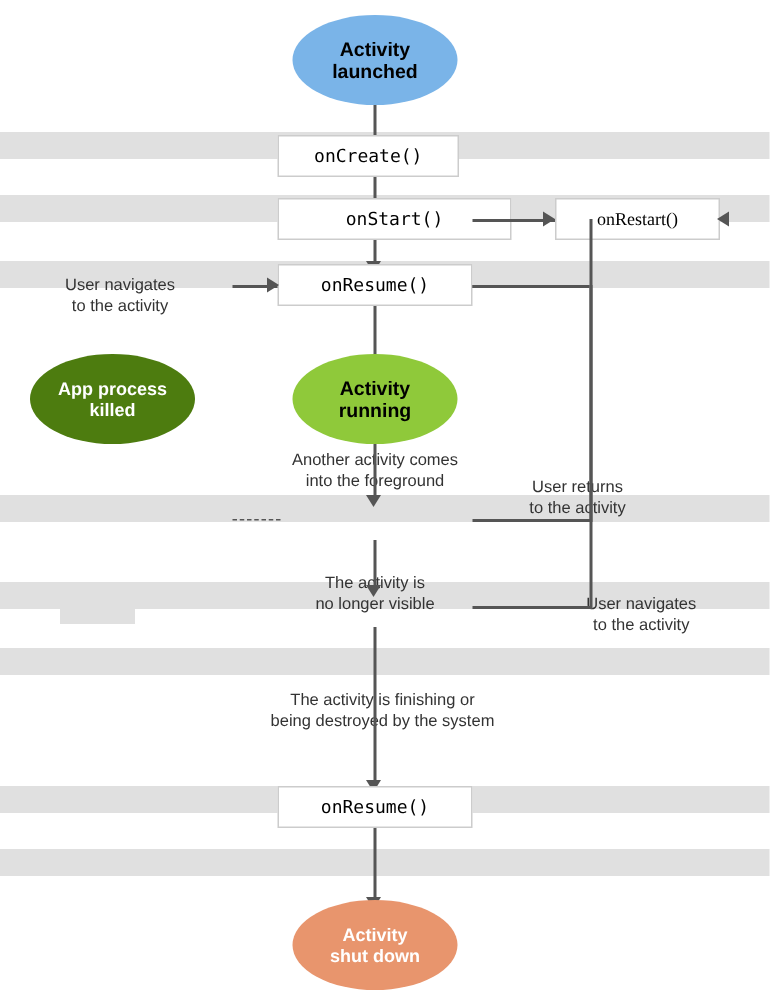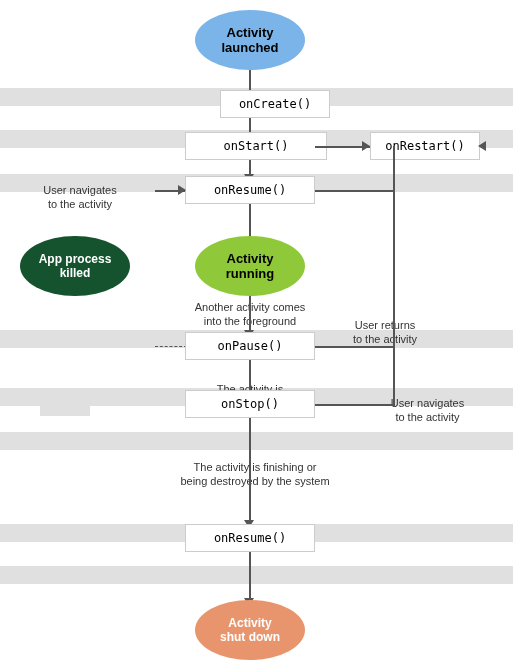--- a/index.html
+++ b/index.html
@@ -36,21 +36,21 @@
       background: #7ab4e8;
       color: #000;
       width: 110px;
       height: 60px;
       left: 195px;
       top: 10px;
       border-radius: 50%;
     }
 
     .oval-orange-red {
-      background: #14532d;
+      background: #4d7c0f;
       color: #fff;
       width: 110px;
       height: 60px;
       left: 20px;
       top: 236px;
       border-radius: 50%;
     }
 
     .oval-green {
       background: #8fc93a;
@@ -158,32 +158,32 @@
   <div class="gray-band" style="top: 524px;"></div>
   <div class="gray-band" style="top: 566px;"></div>
 
   <div class="oval oval-blue">
     <span>Activity<br>launched</span>
   </div>
 
   <div class="vline" style="left: 249px; top: 70px; height: 22px;"></div>
   <div class="arrow-down" style="left: 244px; top: 90px;"></div>
 
-  <div class="method-box" style="left: 185px; top: 90px; width: 110px; margin-left: 35px;">
+  <div class="method-box" style="left: 185px; top: 90px; width: 121px;">
     <span>onCreate()</span>
   </div>
 
   <div class="vline" style="left: 249px; top: 118px; height: 16px;"></div>
   <div class="arrow-down" style="left: 244px; top: 132px;"></div>
 
-  <div class="method-box" style="left: 185px; top: 132px; width: 142px;">
+  <div class="method-box" style="left: 185px; top: 132px; width: 156px;">
     <span>onStart()</span>
   </div>
 
-  <div class="method-box" style="left: 370px; top: 132px; width: 110px;">
+  <div class="method-box" style="left: 370px; top: 132px; width: 110px; font-family: Liberation Serif, serif;">
     <span>onRestart()</span>
   </div>
 
   <div class="hline" style="left: 315px; top: 146px; width: 55px;"></div>
   <div class="arrow-right" style="left: 362px; top: 141px;"></div>
 
   <div class="vline" style="left: 249px; top: 160px; height: 16px;"></div>
   <div class="arrow-down" style="left: 244px; top: 174px;"></div>
 
   <div class="label" style="left: 10px; top: 183px; width: 140px;">User navigates<br>to the activity</div>
@@ -211,42 +211,36 @@
   <div class="label" style="left: 170px; top: 300px; width: 160px;">Another activity comes<br>into the foreground</div>
 
   <div class="label" style="left: 315px; top: 318px; width: 140px;">User returns<br>to the activity</div>
 
   <div class="vline" style="left: 249px; top: 296px; height: 36px;"></div>
   <div class="arrow-down" style="left: 244px; top: 330px;"></div>
 
 
   <div class="hline" style="left: 155px; top: 346px; width: 32px; background: #555; height: 1px; border-top: 1px dashed #555; background: transparent;"></div>
 
-  <div class="method-box" style="left: 185px; top: 332px; width: 130px;">
-    <span>onPause()</span>
-  </div>
 
   <div class="hline" style="left: 315px; top: 346px; width: 80px;"></div>
 
   <div class="vline" style="left: 393px; top: 190px; height: 156px;"></div>
 
   <div class="hline" style="left: 315px; top: 190px; width: 78px;"></div>
 
   <div class="label" style="left: 170px; top: 382px; width: 160px;">The activity is<br>no longer visible</div>
 
   <div class="label" style="left: 355px; top: 396px; width: 145px;">User navigates<br>to the activity</div>
 
   <div class="vline" style="left: 249px; top: 360px; height: 32px;"></div>
   <div class="arrow-down" style="left: 244px; top: 390px;"></div>
 
   <div style="position:absolute; left: 40px; top: 388px; width: 50px; height: 28px; background: #e0e0e0;"></div>
 
-  <div class="method-box" style="left: 185px; top: 390px; width: 130px;">
-    <span>onStop()</span>
-  </div>
 
   <div class="hline" style="left: 315px; top: 404px; width: 80px;"></div>
 
   <div class="vline" style="left: 393px; top: 146px; height: 258px;"></div>
 
   <div class="arrow-left" style="left: 478px; top: 141px;"></div>
 
   <div class="label" style="left: 150px; top: 460px; width: 210px;">The activity is finishing or<br>being destroyed by the system</div>
 
   <div class="vline" style="left: 249px; top: 418px; height: 104px;"></div>

